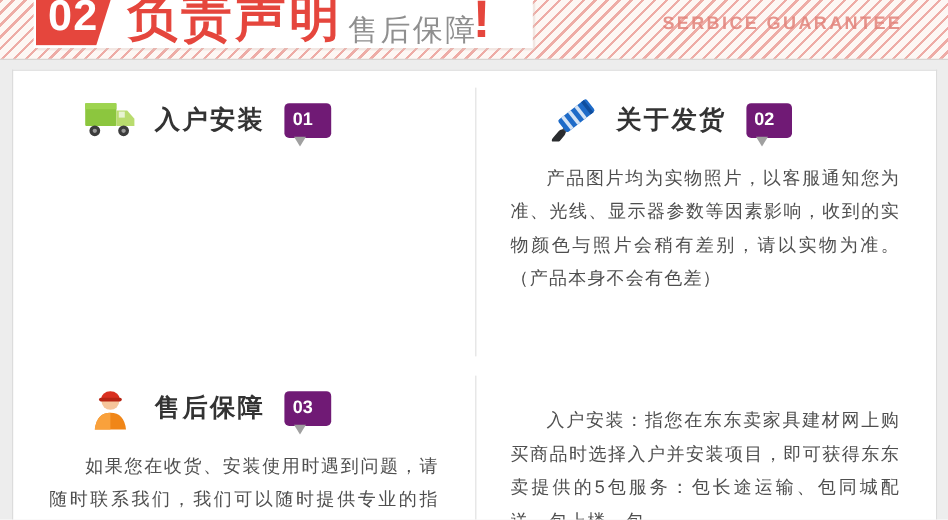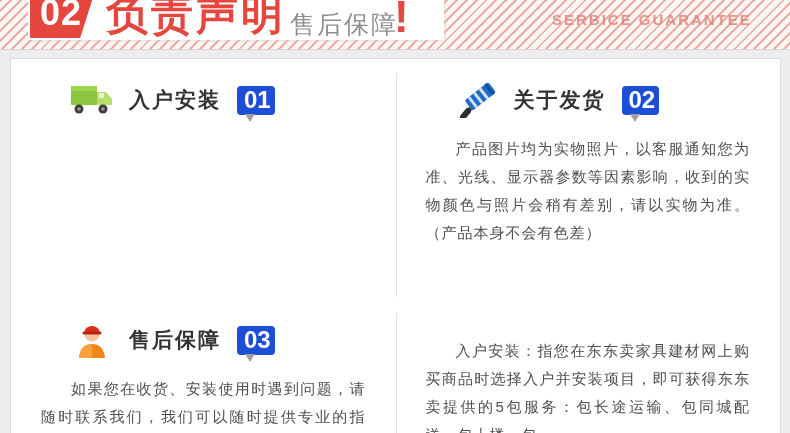--- a/index.html
+++ b/index.html
@@ -61,22 +61,22 @@
   }
   .row-1 { padding-top:22px; min-height:240px; }
   .row-2 { padding-top:22px; }
   .cell { padding:0 30px 14px 30px; }
 
   .cell-head { display:flex; align-items:center; margin-left:28px; }
   .icon-wrap { width:46px; height:38px; flex:0 0 46px; display:flex; align-items:center; justify-content:center; }
   .cell-title { font-size:21px; font-weight:bold; color:#333; letter-spacing:2px; margin-left:14px; }
   .num-badge {
     position:relative; margin-left:16px;
-    background:#1d4ed8; color:#fff; font-size:24px; font-weight:bold;
-    padding:2px 4px 3px 7px; border-radius:4px; line-height:24px;
+    background:#701a75; color:#fff; font-size:15px; font-weight:bold;
+    padding:2px 15px 3px 7px; border-radius:4px; line-height:24px;
   }
   .num-badge::after {
     content:""; position:absolute; left:8px; bottom:-7px;
     border-left:5px solid transparent; border-right:5px solid transparent;
     border-top:8px solid #a0a0a0;
   }
 
   .cell-body {
     margin-top:16px;
     font-size:15px; line-height:28px; color:#4f4f4f;

